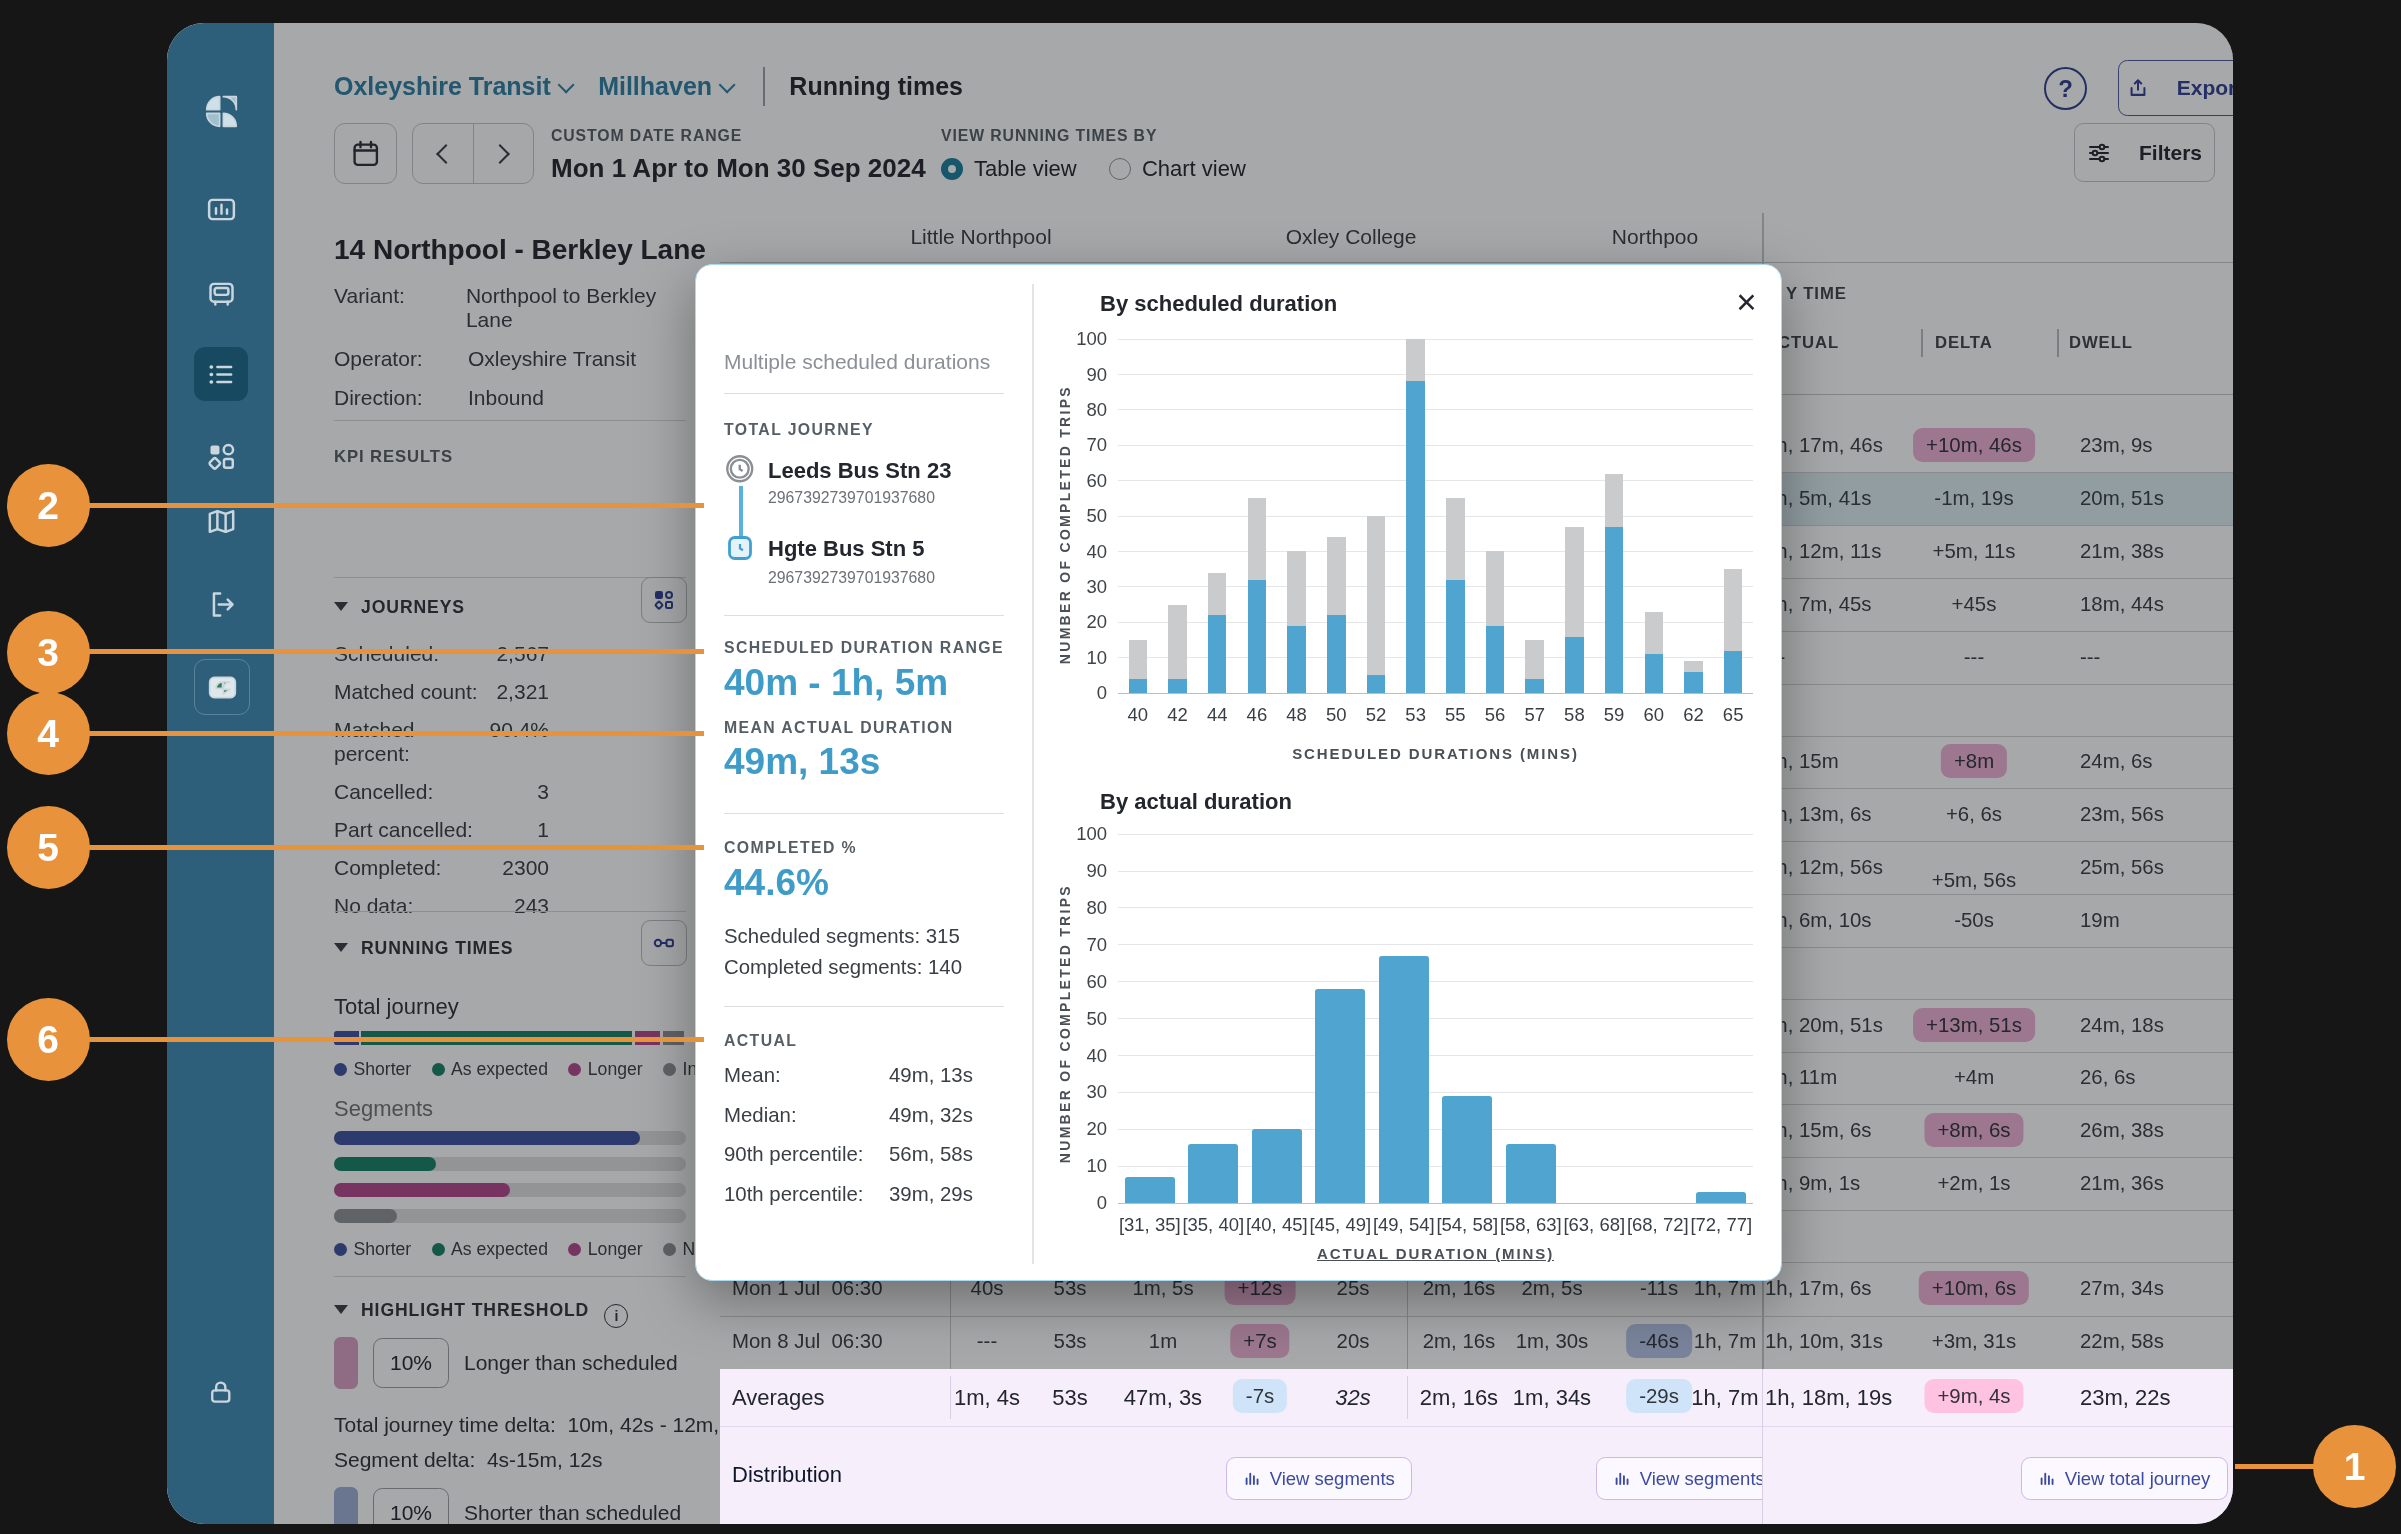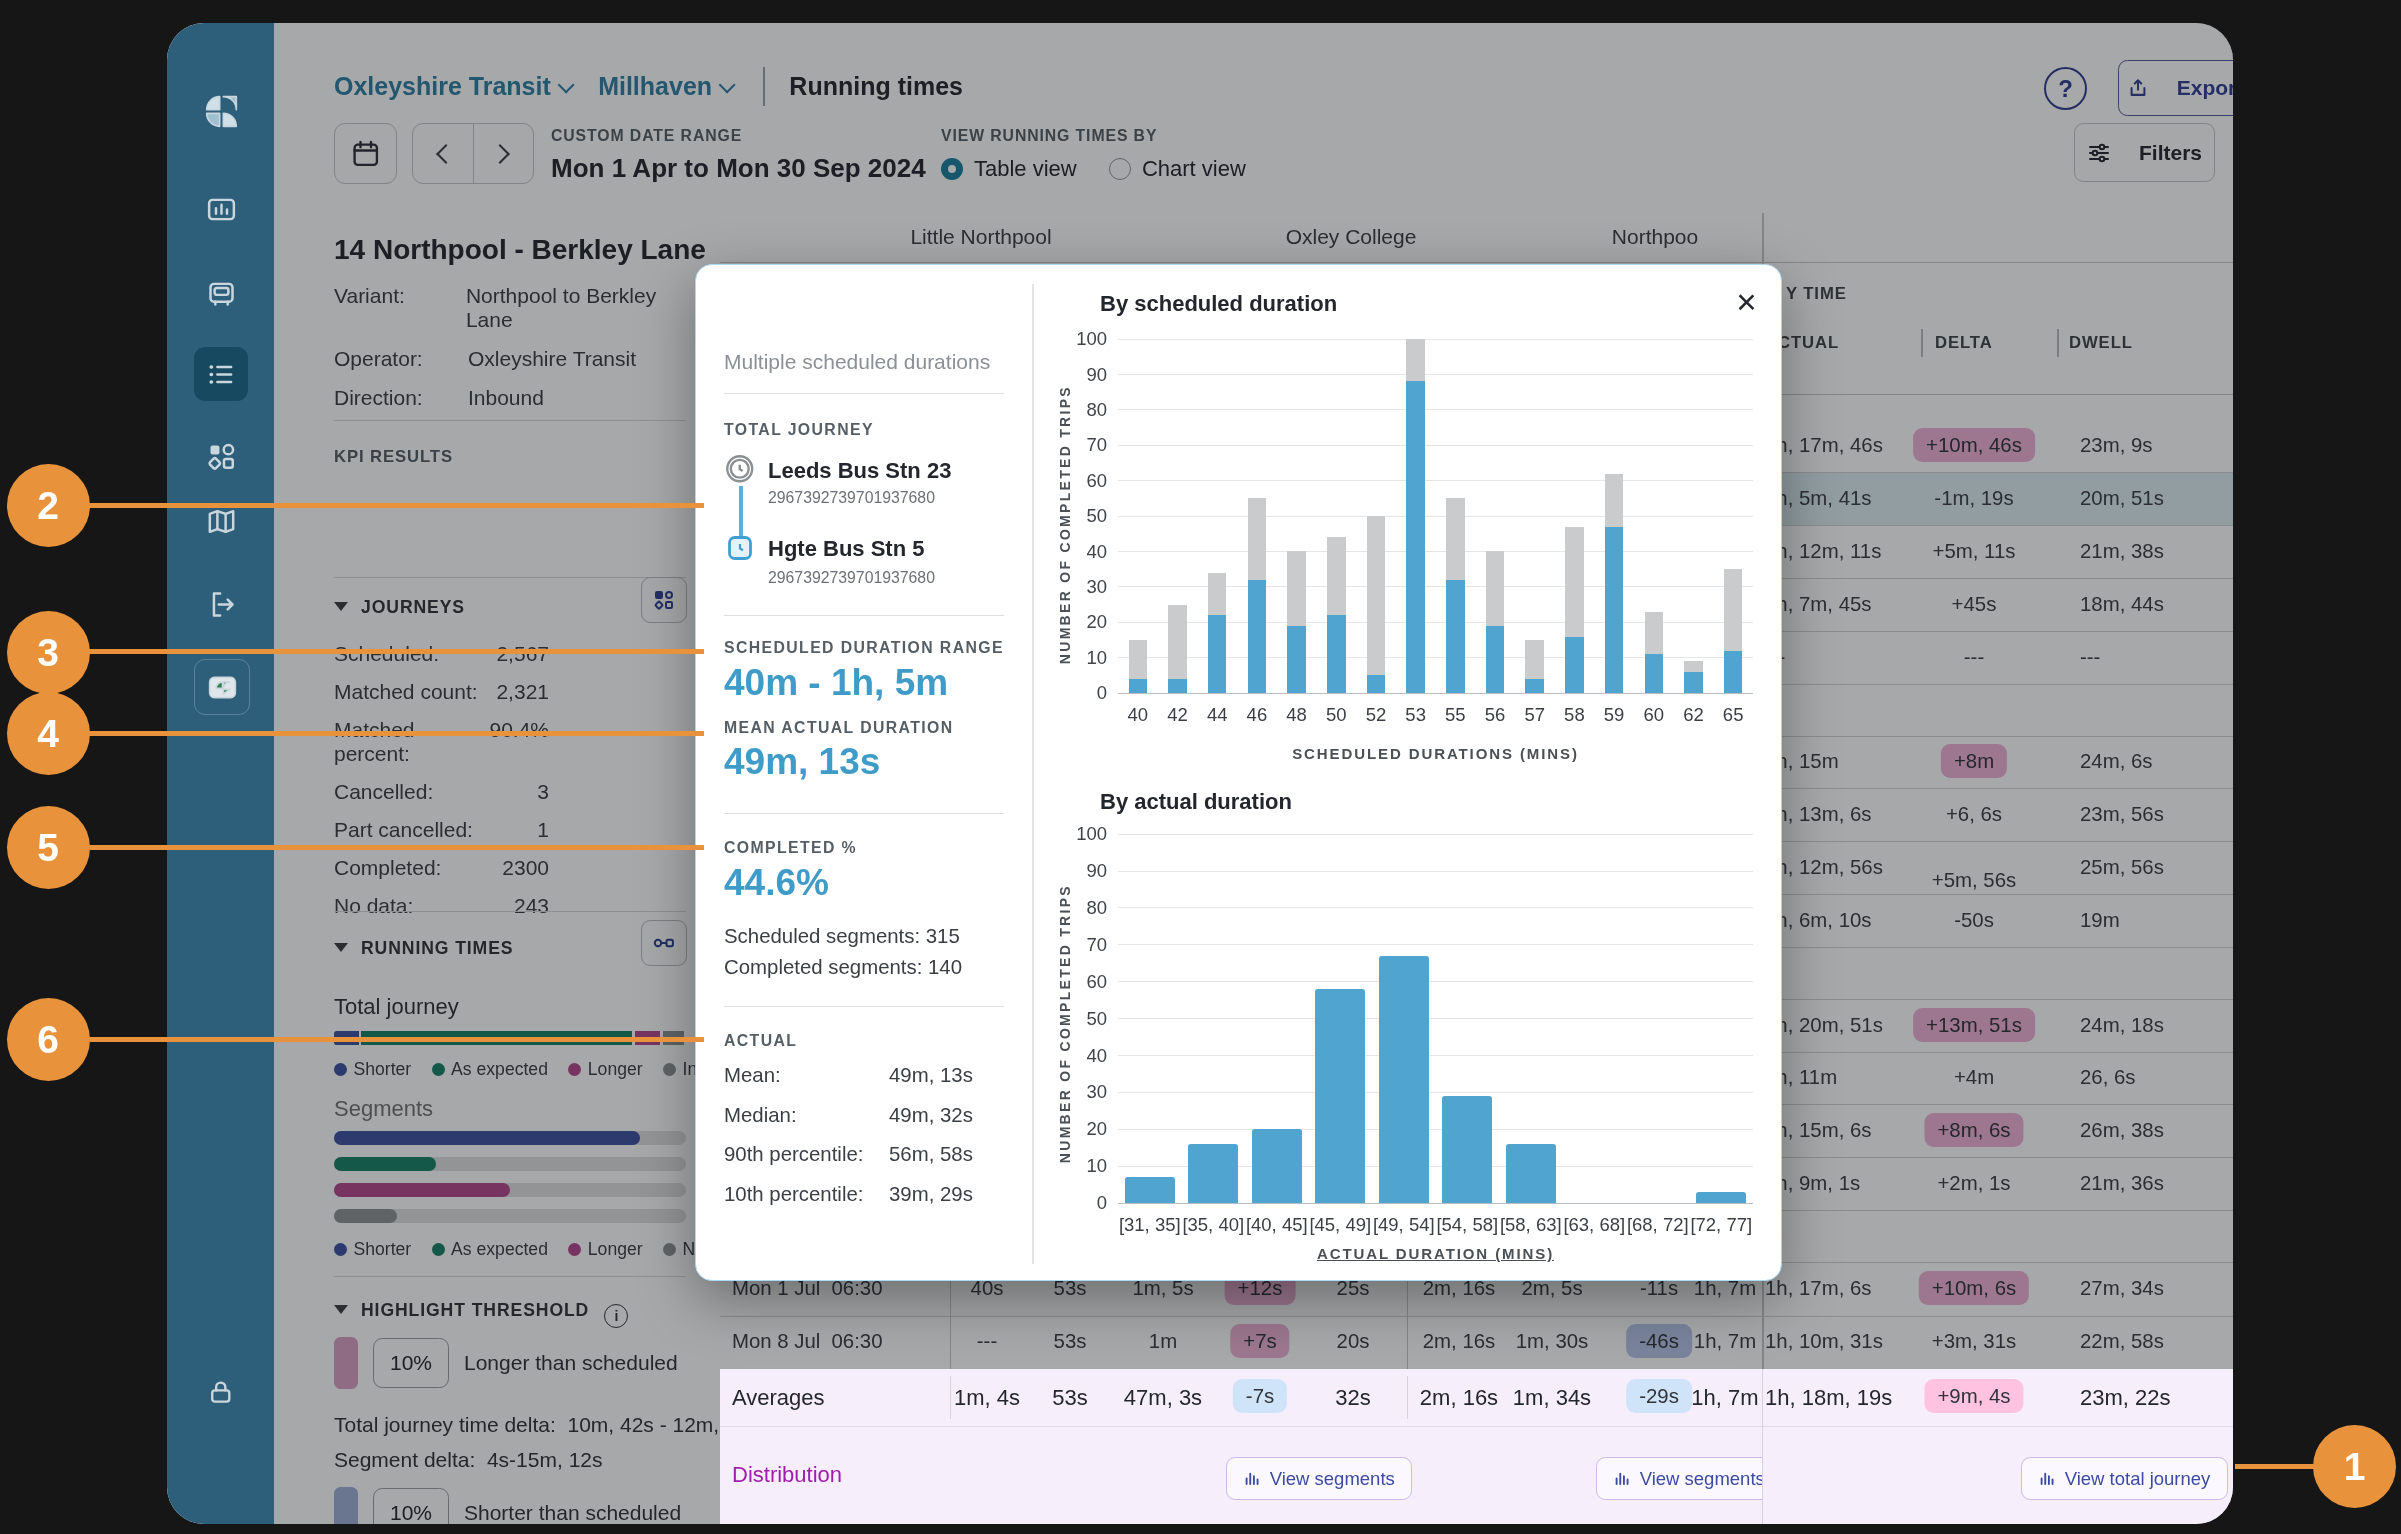--- a/index.html
+++ b/index.html
@@ -441,30 +441,30 @@
     <div class="abs" style="left:0;top:57px;width:1513px;height:0.9px;background:#e3d8ee;"></div>
     <div class="abs" style="left:230px;top:7.4px;width:0.9px;height:43px;background:#d9cfe4;"></div>
     <div class="abs" style="left:687px;top:7.4px;width:0.9px;height:43px;background:#d9cfe4;"></div>
     <div class="abs" style="left:1042px;top:0;width:0.9px;height:155px;background:#d9cfe4;"></div>
     <div class="abs" style="left:12px;top:15.8px;font-size:22px;color:#24262e;">Averages</div>
     <div id="avg-cells">
         <span class="tcell" style="left:267px;top:15.8px;transform:translateX(-50%);font-size:22px;color:#24262e;">1m, 4s</span>
         <span class="tcell" style="left:350px;top:15.8px;transform:translateX(-50%);font-size:22px;color:#24262e;">53s</span>
         <span class="tcell" style="left:443px;top:15.8px;transform:translateX(-50%);font-size:22px;color:#24262e;">47m, 3s</span>
         <span class="tcell" style="left:540px;top:10.2px;transform:translateX(-50%);font-size:22px;color:#24262e;"><span class="badge" style="background:#cfe4f8">-7s</span></span>
-        <span class="tcell" style="left:633px;top:15.8px;transform:translateX(-50%);font-size:22px;color:#24262e;">32s</span>
+        <span class="tcell" style="left:633px;top:15.8px;transform:translateX(-50%);font-size:22px;color:#24262e;font-style:italic;">32s</span>
         <span class="tcell" style="left:739px;top:15.8px;transform:translateX(-50%);font-size:22px;color:#24262e;">2m, 16s</span>
         <span class="tcell" style="left:832px;top:15.8px;transform:translateX(-50%);font-size:22px;color:#24262e;">1m, 34s</span>
         <span class="tcell" style="left:939px;top:10.2px;transform:translateX(-50%);font-size:22px;color:#24262e;"><span class="badge" style="background:#cfe4f8">-29s</span></span>
         <span class="tcell" style="left:1005px;top:15.8px;transform:translateX(-50%);font-size:22px;color:#24262e;">1h, 7m</span>
         <span class="tcell" style="left:1045px;top:15.8px;font-size:22px;color:#24262e;">1h, 18m, 19s</span>
         <span class="tcell" style="left:1254px;top:10.2px;transform:translateX(-50%);font-size:22px;"><span class="badge" style="background:#ffc3e1">+9m, 4s</span></span>
         <span class="tcell" style="left:1360px;top:15.8px;font-size:22px;color:#24262e;">23m, 22s</span>
       </div>
-    <div class="abs" style="left:12px;top:93px;font-size:22px;color:#a21caf;">Distribution</div>
+    <div class="abs" style="left:12px;top:93px;font-size:22px;color:#0f172a;">Distribution</div>
     <div class="abs" style="left:506px;top:88px;">
       <span class="vbtn">
           <svg width="16.7" height="16.7" viewBox="0 0 16 16" fill="none" stroke="#3b4aa2" stroke-width="1.8" stroke-linecap="round">
             <path d="M2.5 13.5V8M6 13.5V3.5M9.5 13.5V6M13 13.5V9"></path>
           </svg>
           <span>View segments</span>
         </span>
     </div>
     <div class="abs" style="left:876px;top:88px;width:166px;height:44px;overflow:hidden;">
       <span class="vbtn" style="width:204px;">

